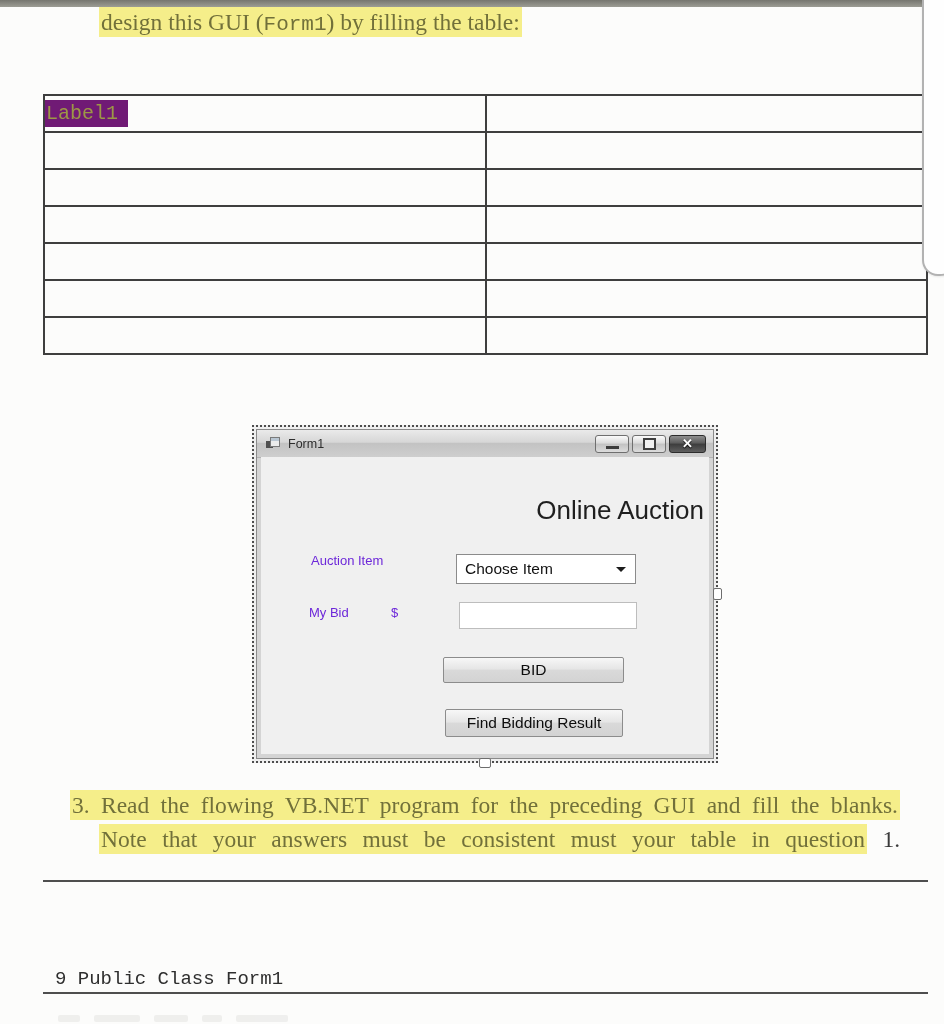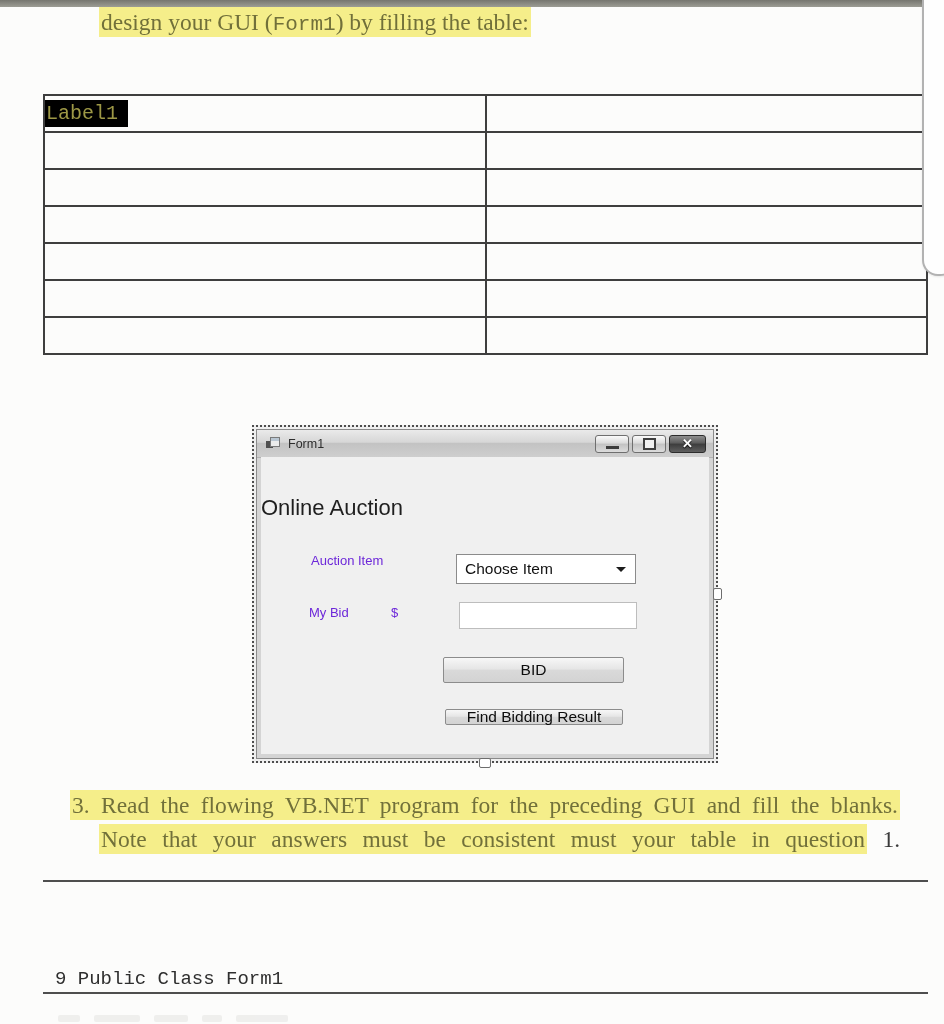--- a/index.html
+++ b/index.html
@@ -33,21 +33,21 @@
   .hdr-band { position:absolute; top:7px; bottom:6px; background:#f5ee8a; }
   .band-left  { left:75px; right:-2px; }
   .band-right { left:-2px; right:0; }
   .hdr-text {
     position:relative; display:block; text-align:center;
     font-family:"Liberation Sans", sans-serif; font-size:19px; color:#8a8746;
     transform:scaleX(0.72); letter-spacing:0.3px; white-space:nowrap;
   }
   .cell-pad { padding-left:13px; }
   .hl-mono {
-    background:#000000; font-family:"Liberation Mono", monospace;
+    background:#701a75; font-family:"Liberation Mono", monospace;
     font-size:20px; color:#9d9846; padding:2px 10px 2px 1px;
   }
   
   .marquee {
     position:absolute; left:252px; top:425px; width:466px; height:338px;
     box-sizing:border-box; border:2px dotted #4d4d4d; background:#efefef;
   }
   .handle { position:absolute; background:#fff; border:1px solid #6d6d6d; box-sizing:border-box; }
   .handle-bottom { left:50%; margin-left:-6px; bottom:-7px; width:12px; height:10px; border-radius:2px; }
   .handle-right  { right:-6px; top:50%; margin-top:-6px; width:9px; height:12px; border-radius:2px; }
@@ -76,22 +76,22 @@
   .win-btn.close {
     width:37px; border-color:#2c2c2c; color:#ffffff;
     background:linear-gradient(180deg,#8f8f8f,#5a5a5a 45%,#3c3c3c 50%,#5f5f5f 100%);
     font-weight:bold; font-size:13px; text-shadow:0 1px 1px #000;
   }
   .client {
     position:absolute; left:4px; top:27px; right:4px; bottom:4px;
     background:#f0f0f0;
   }
   .form-heading {
-    position:absolute; top:38px; left:0; right:16px; text-align:left;
-    font-size:22px; color:#1f1f1f;
+    position:absolute; top:38px; left:0; right:5px; text-align:right;
+    font-size:26px; color:#1f1f1f;
   }
   .form-label { position:absolute; font-size:13px; color:#6d28d9; }
   .lbl-auction { left:50px; top:96px; }
   .lbl-mybid   { left:48px; top:148px; }
   .lbl-dollar  { left:130px; top:148px; }
   .combo {
     position:absolute; left:195px; top:97px; width:180px; height:30px;
     background:#ffffff; border:1px solid #8b8b8b; box-sizing:border-box;
     display:flex; align-items:center; font-size:15.5px; color:#111;
   }
@@ -108,21 +108,21 @@
   }
   .form-btn {
     position:absolute; box-sizing:border-box; text-align:center;
     border:1px solid #8c8c8c; border-radius:2px;
     background:linear-gradient(180deg,#f7f7f7,#e6e6e6 45%,#d9d9d9 52%,#d3d3d3 100%);
     font-size:15.5px; color:#0d0d0d; display:flex; align-items:center; justify-content:center;
     cursor:default;
     margin-left:48px;
   }
   .btn-bid  { left:134px; top:200px; width:181px; height:26px; }
-  .btn-find { left:136px; top:252px; width:178px; height:16px; }
+  .btn-find { left:136px; top:252px; width:178px; height:28px; }
   
   .scroll-pill {
     position:absolute; top:-20px; right:-12px; width:30px; height:292px;
     background:#fefefe; border:2px solid #b2b2b2; border-radius:16px;
     box-shadow:0 1px 2px rgba(0,0,0,0.08);
   }
   
   .rule { position:absolute; left:43px; width:885px; height:2px; background:#4e4e4e; }
   #rule1 { top:880px; } #rule2 { top:992px; }
   .code-block {
@@ -137,21 +137,21 @@
   .s1{width:22px;} .s2{width:46px;} .s3{width:34px;} .s4{width:20px;} .s5{width:52px;}
 </style>
 </head>
 <body>
 
 <div class="page">
 
   <div class="top-strip"></div>
 
   <div class="q-block" id="q1">
-    <div class="q-line q-indent"><span class="hl"><span>design your GUI (</span><span class="mono-inline">Form1</span><span>) by filling the table:</span></span></div>
+    <div class="q-line q-indent"><span class="hl"><span>design this GUI (</span><span class="mono-inline">Form1</span><span>) by filling the table:</span></span></div>
   </div>
 
   <table class="gui-table">
     <tbody>
     <tr>
       <td class="cell-pad"><span class="hl-mono">Label1</span></td>
       <td><span></span></td>
     </tr>
     <tr>
       <td class="cell-pad"><span></span></td>

